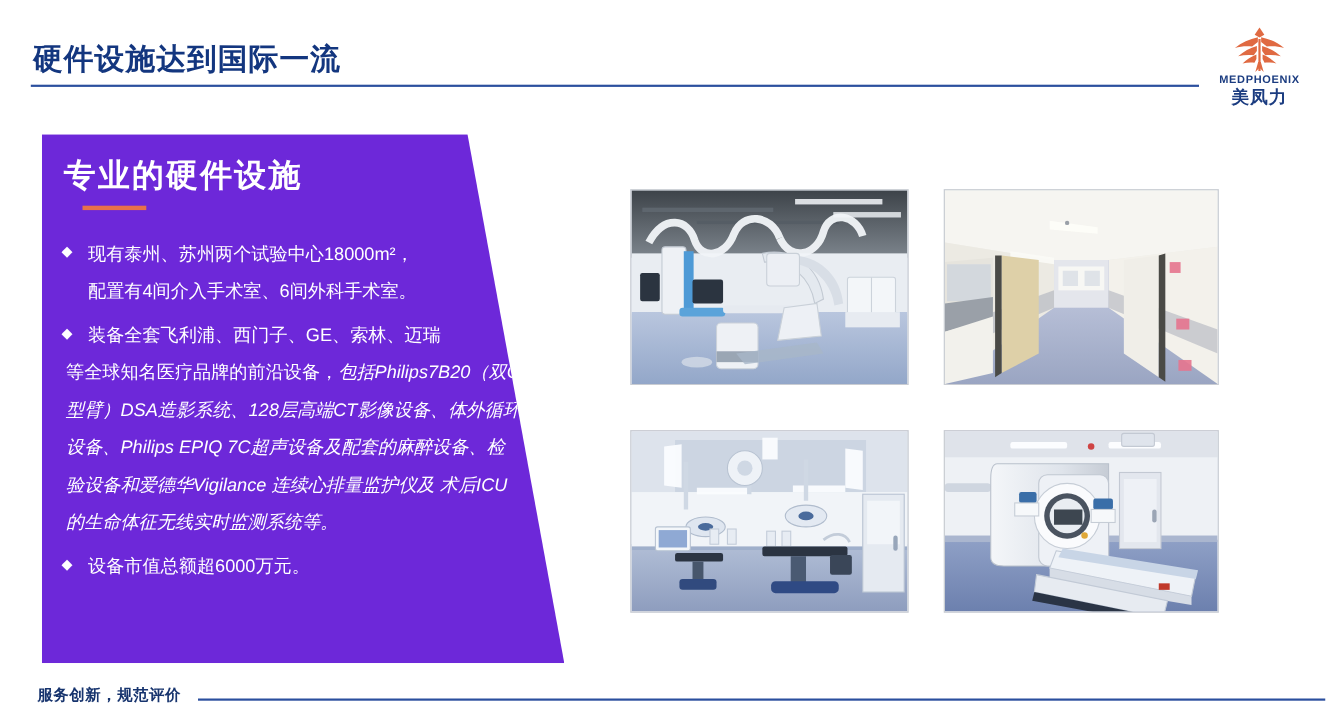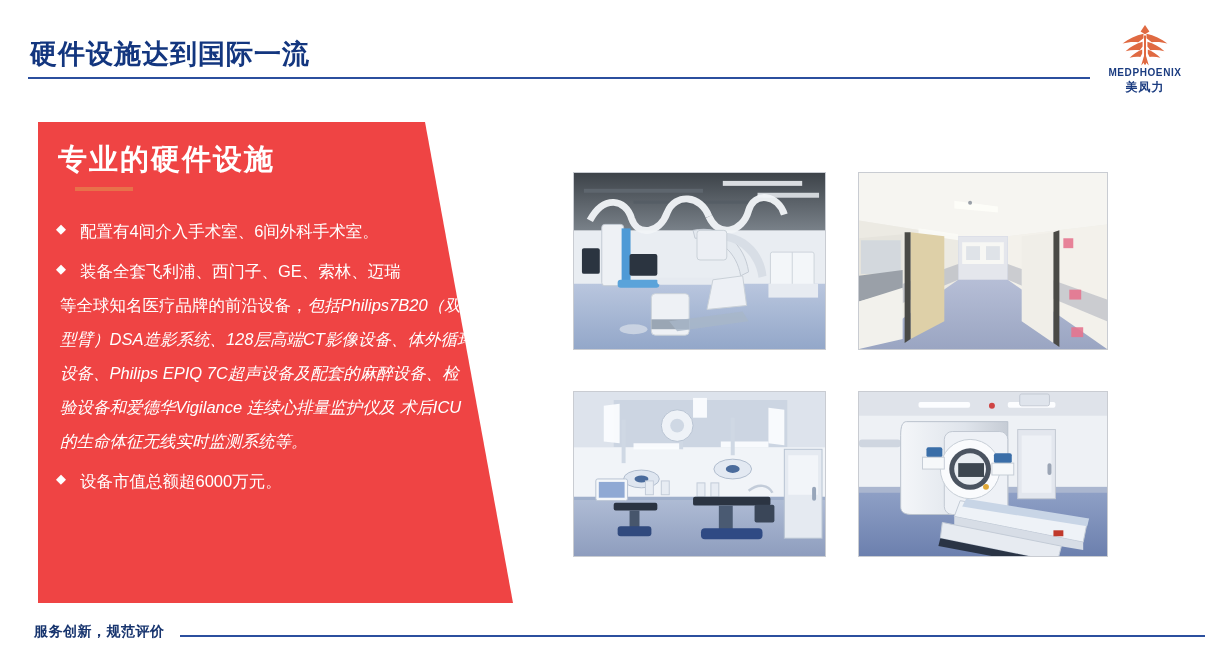--- a/index.html
+++ b/index.html
@@ -51,35 +51,35 @@
   }
   #phoenix-icon { display: block; margin: 0 auto; }
   #brand-name-en {
     font-size: 10px;
     font-weight: bold;
     color: #1B3C80;
     letter-spacing: 0.6px;
     margin-top: 1px;
   }
   #brand-name-cn {
-    font-size: 12px;
+    font-size: 16px;
     font-weight: bold;
     color: #1B3C80;
     letter-spacing: 1px;
     margin-top: 1px;
   }
 
   
   #info-panel {
     position: absolute;
     left: 38px;
     top: 122px;
     width: 475px;
     height: 481px;
-    background: #ef4444;
+    background: #6d28d9;
     clip-path: polygon(0 0, 387px 0, 475px 481px, 0 481px);
   }
   #panel-heading {
     position: absolute;
     left: 20px;
     top: 18px;
     font-size: 29px;
     font-weight: bold;
     color: #ffffff;
     letter-spacing: 2px;
@@ -207,20 +207,21 @@
 </div>
 
 <div id="info-panel">
   <div id="panel-heading">专业的硬件设施</div>
   <div id="panel-accent-bar"></div>
 
   <div id="bullet-list">
 
     <div class="bullet-item">
       <span class="bullet-marker">◆</span>
+      <div class="bullet-text">现有泰州、苏州两个试验中心18000m²，</div>
       <div class="bullet-cont">配置有4间介入手术室、6间外科手术室。</div>
     </div>
 
     <div class="bullet-item">
       <span class="bullet-marker">◆</span>
       <div class="bullet-text">装备全套飞利浦、西门子、GE、索林、迈瑞</div>
       <div class="bullet-text indent-flow"><span>等全球知名医疗品牌的前沿设备，</span><span class="em-italic">包括Philips7B20（双C型臂）DSA造影系统、128层高端CT影像设备、体外循环设备、Philips EPIQ 7C超声设备及配套的麻醉设备、检验设备和爱德华Vigilance 连续心排量监护仪及 术后ICU的生命体征无线实时监测系统等。</span></div>
     </div>
 
     <div class="bullet-item">

